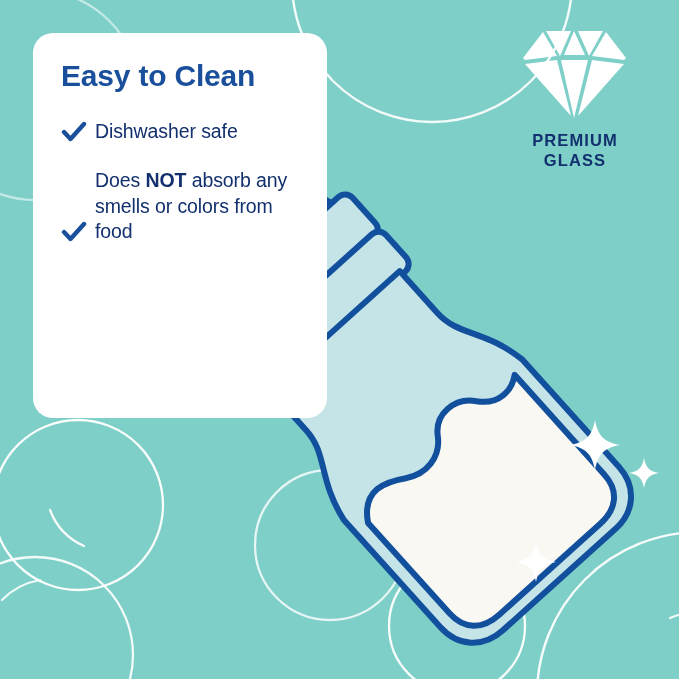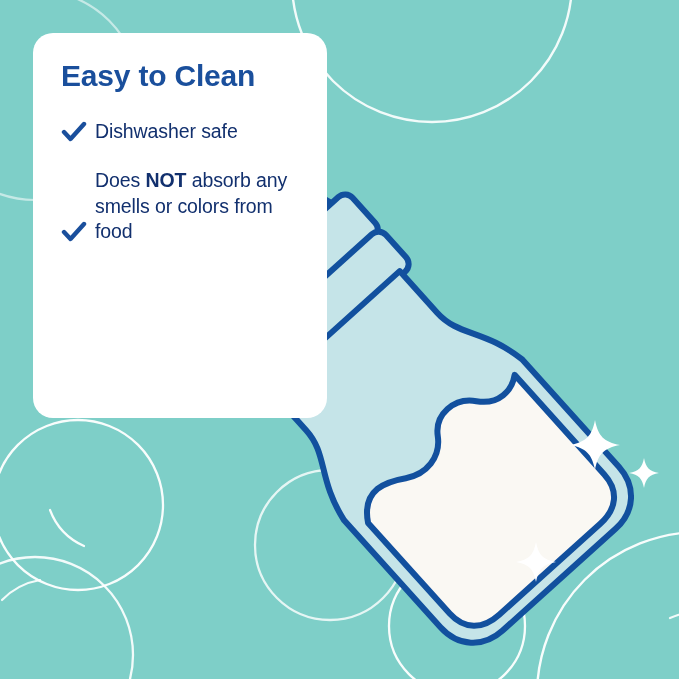--- a/index.html
+++ b/index.html
@@ -205,20 +205,44 @@
 
 
     <div class="benefit-row">
       <svg class="benefit-check" viewBox="0 0 26 26">
         <path d="M 3 13 L 9.5 20 L 23 5" fill="none" stroke="#1a4f9c" stroke-width="4.4" stroke-linecap="round" stroke-linejoin="round"></path>
       </svg>
       <div class="benefit-text"><span>Does </span><b>NOT</b><span> absorb any smells or colors from food</span></div>
     </div>
   </div>
 
+  <div id="premium-badge">
+    <svg id="diamond-icon" width="108" height="92" viewBox="0 0 108 92">
+      <g fill="#ffffff">
+
+        <polygon points="2,30 22,4 36,28 4,32"></polygon>
+
+        <polygon points="25,3 50,3 39,28"></polygon>
+
+        <polygon points="57,3 82,3 68,28"></polygon>
+
+        <polygon points="85,4 105,30 103,32 71,28"></polygon>
+
+        <polygon points="53,3 43,27 64,27"></polygon>
+
+        <polygon points="4,36 36,32 50,88"></polygon>
+
+        <polygon points="103,36 71,32 57,88"></polygon>
+
+        <polygon points="40,32 67,32 53,90"></polygon>
+      </g>
+    </svg>
+    <div id="premium-label">PREMIUM
+GLASS</div>
+  </div>
 
   <svg style="position:absolute;left:560px;top:412px;width:120px;height:130px;" viewBox="0 0 120 130">
     <path d="M 35 8 C 38 24, 44 30, 60 33 C 44 36, 38 42, 35 58 C 32 42, 26 36, 10 33 C 26 30, 32 24, 35 8 Z" fill="#ffffff"></path>
     <path d="M 84 46 C 86 56, 89 59, 99 61 C 89 63, 86 66, 84 76 C 82 66, 79 63, 69 61 C 79 59, 82 56, 84 46 Z" fill="#ffffff"></path>
   </svg>
   <svg style="position:absolute;left:506px;top:534px;width:80px;height:80px;" viewBox="0 0 80 80">
     <path d="M 30 8 C 32.5 21, 37 25.5, 50 28 C 37 30.5, 32.5 35, 30 48 C 27.5 35, 23 30.5, 10 28 C 23 25.5, 27.5 21, 30 8 Z" fill="#ffffff"></path>
   </svg>
 
 

